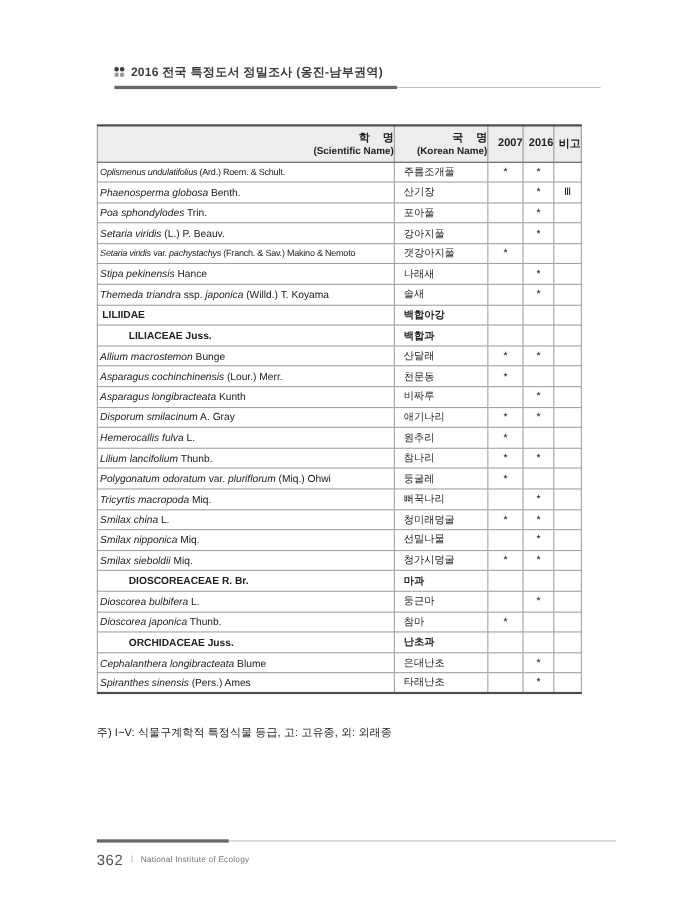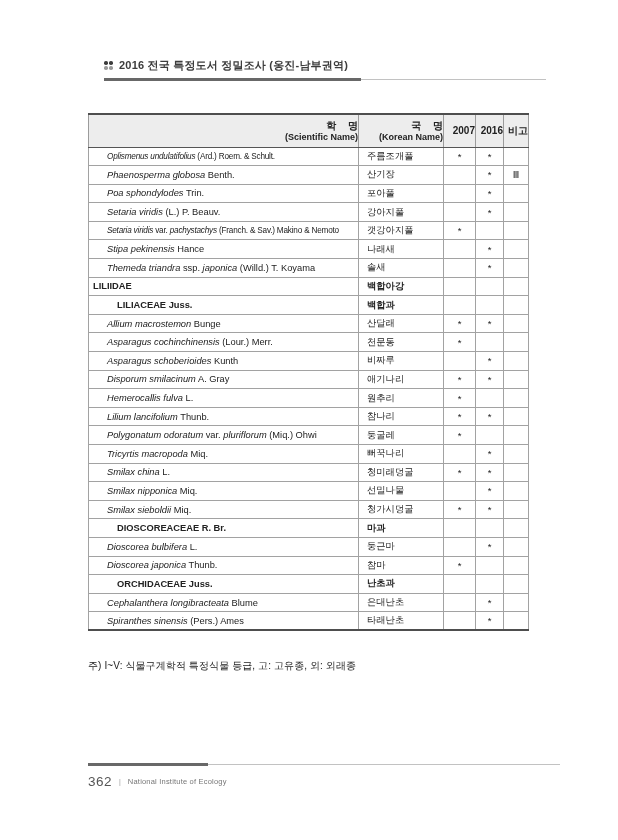--- a/index.html
+++ b/index.html
@@ -45,21 +45,21 @@
   .hd-ko { font-size: 10px; word-spacing: 9px; line-height: 1.3; }
   .hd-en { font-size: 9px; line-height: 1.2; }
   .hd-yr, .hd-note { font-size: 10px; }
 
   tbody td {
     border: 1px solid #a2a2a2;
     height: 18.6px; vertical-align: middle;
     font-size: 9.3px; color: #222;
     white-space: nowrap; overflow: hidden;
   }
-  td.col-name { padding-left: 18px; }
+  td.col-name { padding-left: 2px; }
   td.col-name .it { font-style: italic; }
   tr.compact td.col-name { font-size: 8.2px; letter-spacing: -0.2px; }
   tr.taxon0 td.col-name { padding-left: 4px; font-weight: 700; }
   tr.taxon1 td.col-name { padding-left: 28px; font-weight: 700; }
   tr.taxon0 td.col-kor, tr.taxon1 td.col-kor { font-weight: 700; }
   td.col-kor { padding-left: 8px; }
   td.col-mark { text-align: center; font-size: 9.5px; }
 
   
   .footnote { position: absolute; left: 88px; top: 659px; font-size: 10px; color: #222; letter-spacing: 0.1px; }
@@ -189,21 +189,21 @@
           <td class="col-mark"></td>
         </tr>
         <tr>
           <td class="col-name"><span class="it">Asparagus cochinchinensis</span><span> (Lour.) Merr.</span></td>
           <td class="col-kor">천문동</td>
           <td class="col-mark">*</td>
           <td class="col-mark"></td>
           <td class="col-mark"></td>
         </tr>
         <tr>
-          <td class="col-name"><span class="it">Asparagus schoberioides</span><span> Kunth</span></td>
+          <td class="col-name"><span class="it">Asparagus longibracteata</span><span> Kunth</span></td>
           <td class="col-kor">비짜루</td>
           <td class="col-mark"></td>
           <td class="col-mark">*</td>
           <td class="col-mark"></td>
         </tr>
         <tr>
           <td class="col-name"><span class="it">Disporum smilacinum</span><span> A. Gray</span></td>
           <td class="col-kor">애기나리</td>
           <td class="col-mark">*</td>
           <td class="col-mark">*</td>

